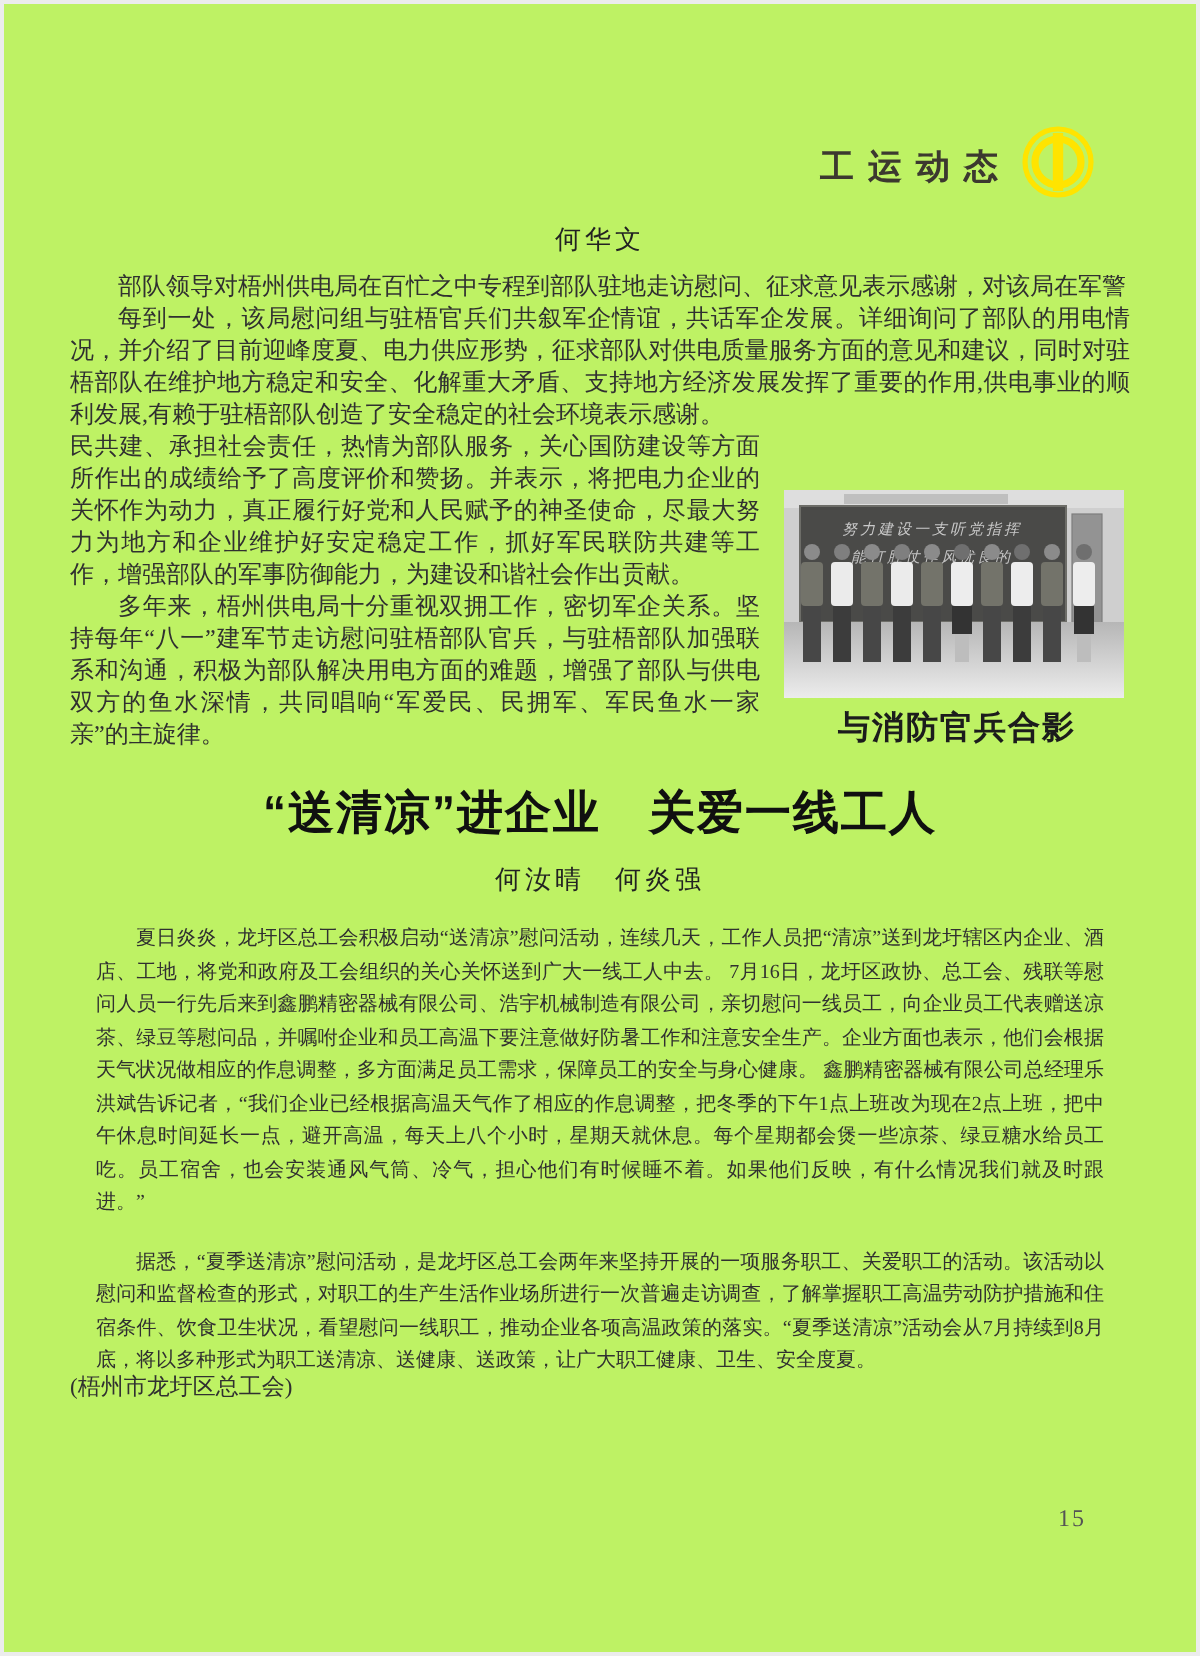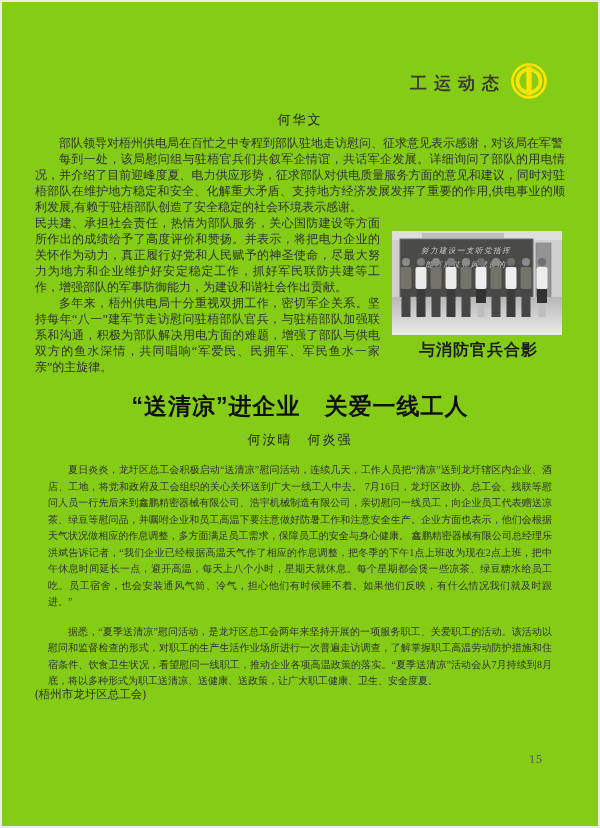--- a/index.html
+++ b/index.html
@@ -1,20 +1,20 @@
 <!DOCTYPE html>
 <html><head>
 <meta charset="utf-8">
 <style>
   html,body{margin:0;padding:0;background:#f4f4f4;}
   .page{
     position:relative;
     width:600px;height:828px;
     margin:0 auto;
-    background:#84cc16;
+    background:#bef264;
     border:2px solid #ececec;
     box-sizing:border-box;
     overflow:hidden;
     font-family:"Liberation Serif","DejaVu Serif",serif;
     color:#2b2b2b;
   }
   
   .header{position:relative;height:100px;}
   .masthead{
     position:absolute;right:92px;top:70px;
@@ -40,21 +40,21 @@
   }
   .byline{
     text-align:center;font-size:13px;color:#222;
     margin:9px 0 6px 0;letter-spacing:2px;
   }
   .a1 p{
     margin:0;font-size:12px;line-height:16px;
     text-align:justify;color:#303030;
   }
   .a1 p.indent{text-indent:2em;}
-  .wrap-row{display:flex;gap:12px;align-items:center;}
+  .wrap-row{display:flex;gap:12px;align-items:flex-end;}
   .wrap-left{width:345px;flex:0 0 345px;}
   .photo-fig{flex:1;margin:0;padding-top:2px;}
   .photo-frame{width:170px;height:104px;display:block;}
   .photo-caption{
     text-align:center;font-size:16px;font-weight:bold;color:#1c1c1c;
     margin-top:5px;letter-spacing:1px;
   }
   
   .a2 p{
     margin:13px;font-size:10px;line-height:16.5px;

